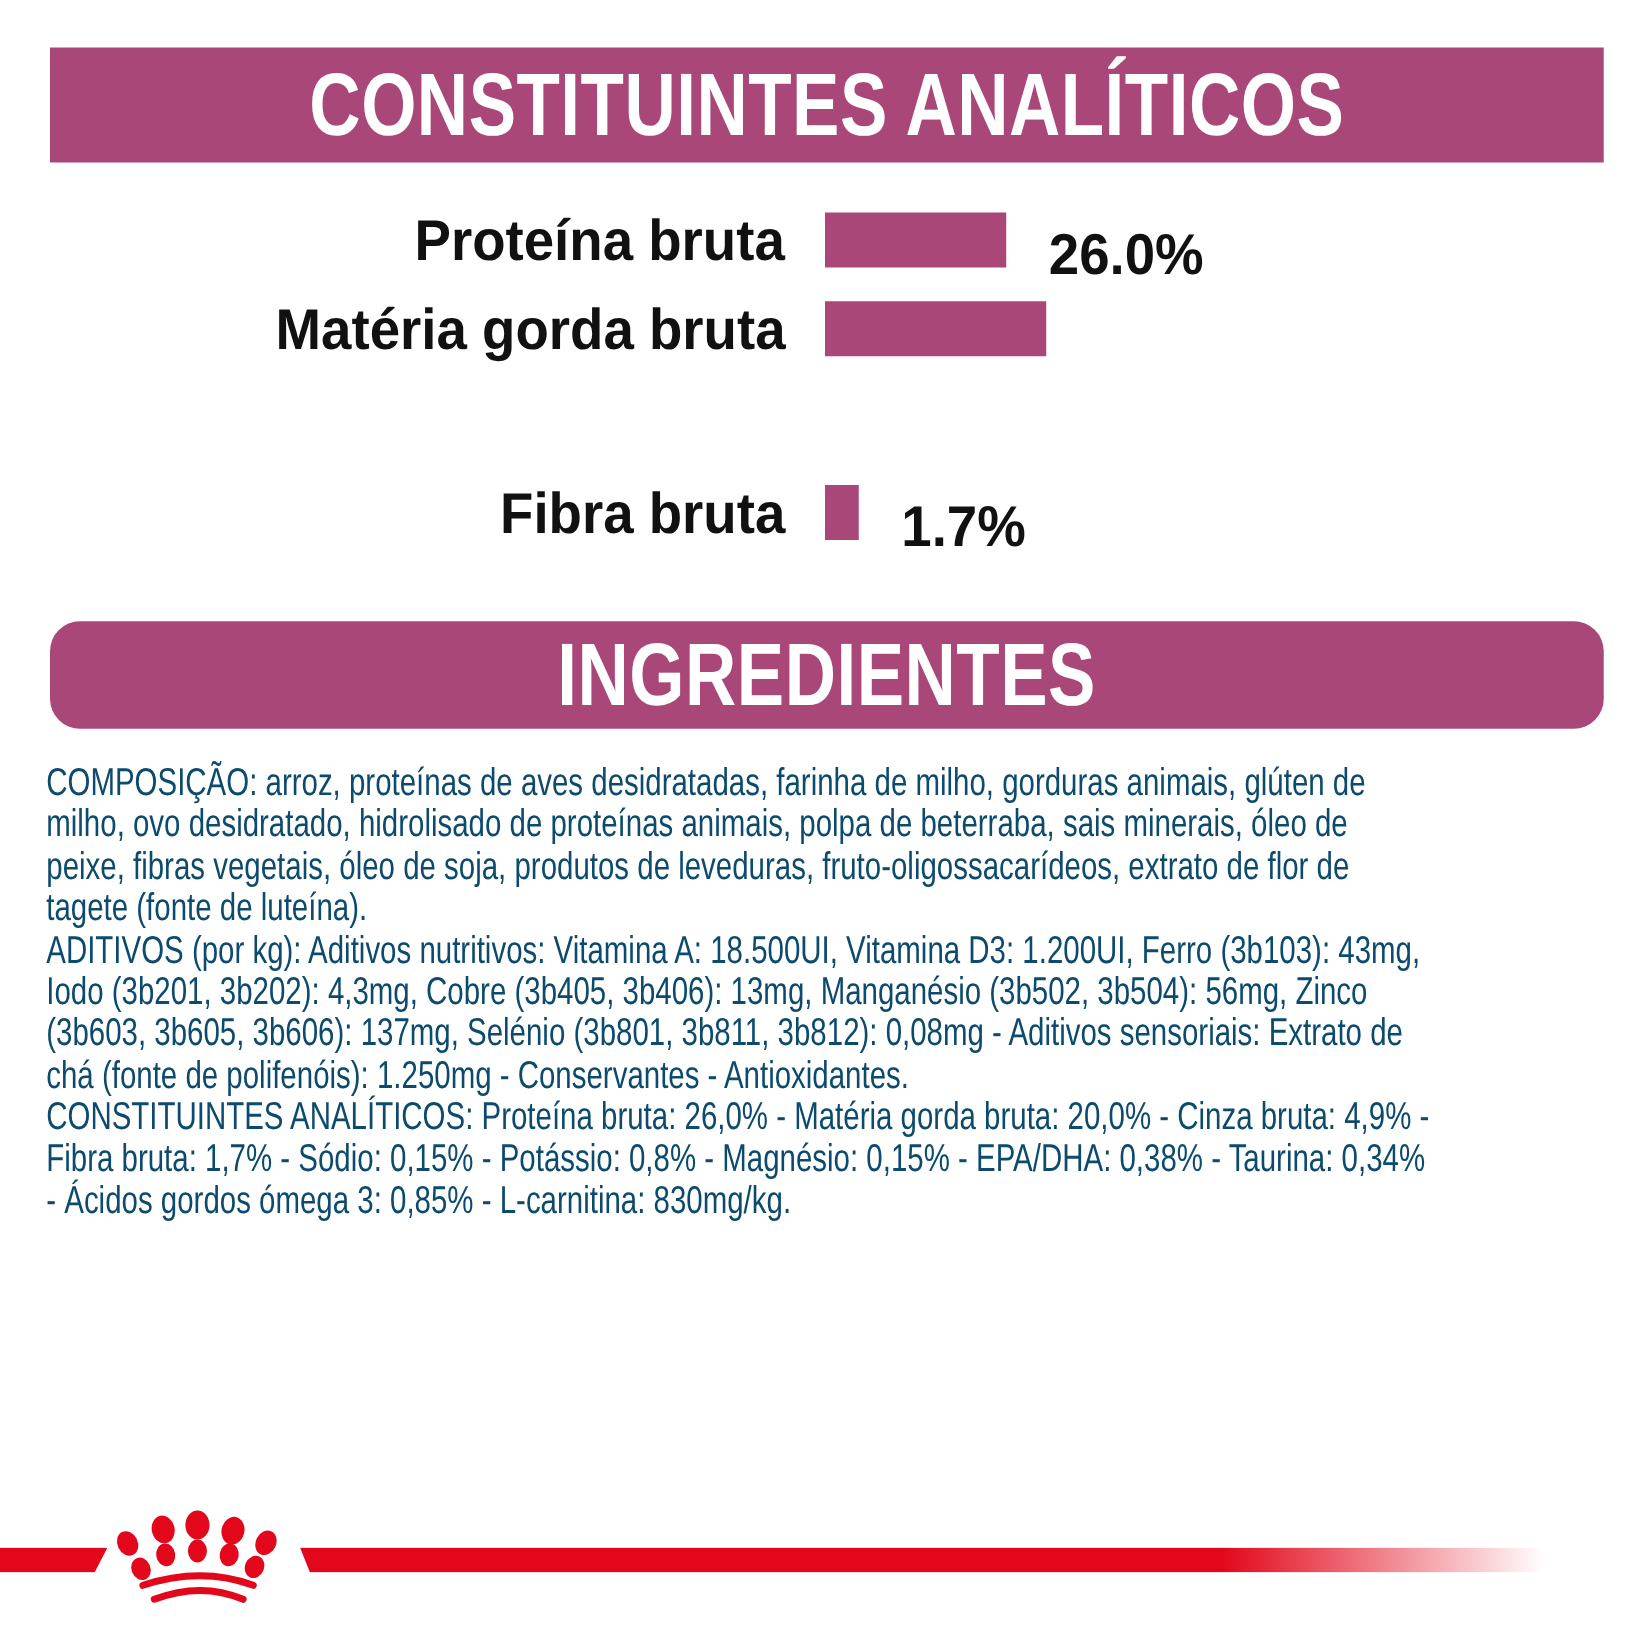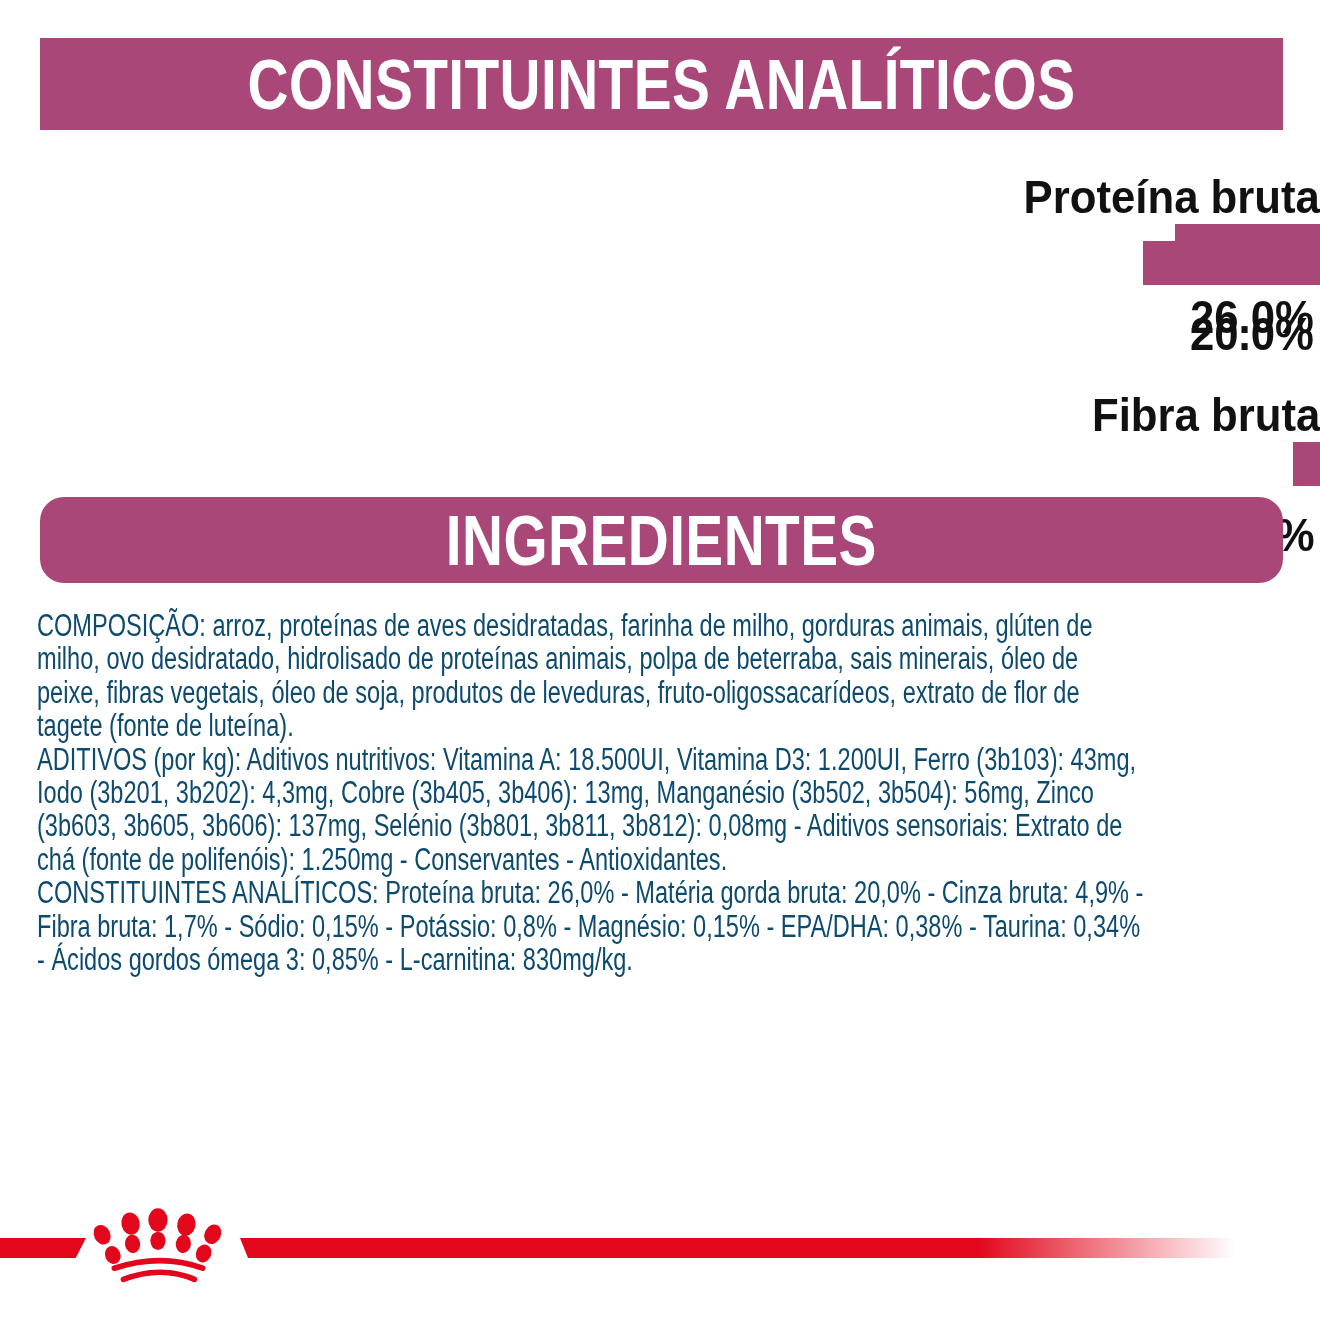--- a/index.html
+++ b/index.html
@@ -21,21 +21,21 @@
   .banner__title{
     color:#ffffff;font-weight:bold;font-size:71px;
     white-space:nowrap;display:inline-block;
     transform:scaleX(0.80);transform-origin:50% 50%;
     letter-spacing:0.5px;
   }
   
   .chart{position:absolute;left:0;top:170px;width:1320px;height:300px;}
   .chart-row{
     position:absolute;left:0;width:1320px;height:44px;
-    display:flex;align-items:flex-end;flex-direction:column;
+    display:flex;align-items:center;
   }
   .chart-label{
     width:628px;text-align:right;white-space:nowrap;
     font-size:46px;font-weight:bold;color:#111111;
   }
   .chart-label .squeeze{
     display:inline-block;transform:scaleX(0.95);transform-origin:100% 50%;
   }
   .chart-bar{
     margin-left:32px;height:44px;background:#a94878;flex:0 0 auto;
@@ -81,22 +81,22 @@
 
   <div class="chart">
 
     <div class="chart-row" style="top:0px">
       <div class="chart-label"><span class="squeeze">Proteína bruta</span></div>
       <div class="chart-bar" style="width: 145px;"></div>
       <div class="chart-value"><span class="squeeze">26.0%</span></div>
     </div>
 
     <div class="chart-row" style="top:71px">
+      <div class="chart-label"><span class="squeeze">Matéria gorda bruta</span></div>
       <div class="chart-bar" style="width: 177px;"></div>
-      <div class="chart-value"><span class="squeeze">20.0%</span></div>
     </div>
 
 
     <div class="chart-row" style="top:218px">
       <div class="chart-label"><span class="squeeze">Fibra bruta</span></div>
       <div class="chart-bar" style="width: 27px;"></div>
       <div class="chart-value"><span class="squeeze">1.7%</span></div>
     </div>
 
   </div>

